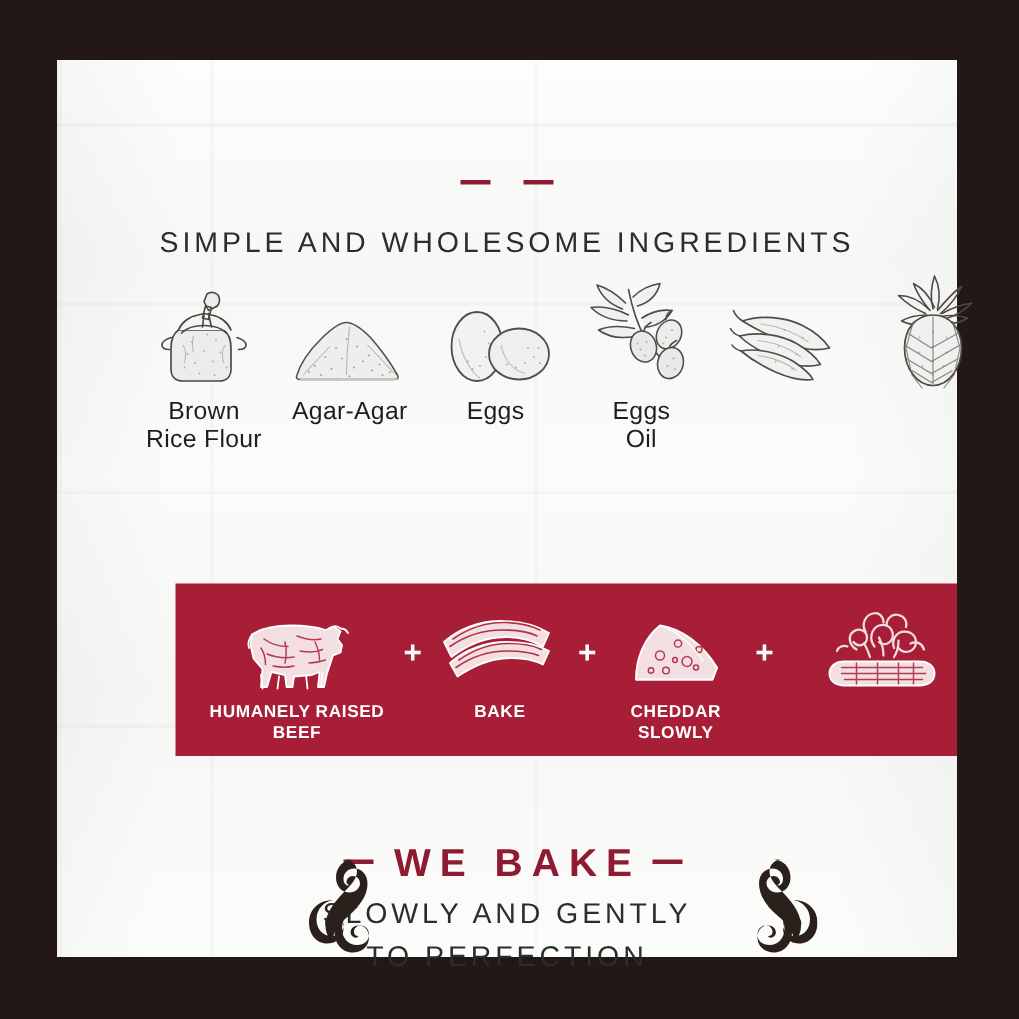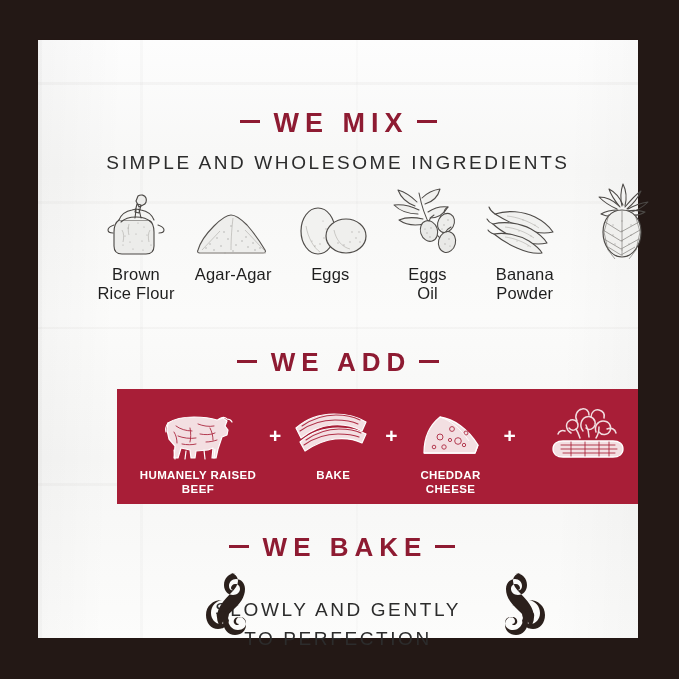--- a/index.html
+++ b/index.html
@@ -122,35 +122,35 @@
   .plus {
     color:#ffffff;
     font-size:21px;
     font-weight:700;
     line-height:1;
     margin-top:-22px;
     flex:0 0 auto;
   }
 
   
-  #we-bake-head { top:492px; font-size:26px;padding-left:8px; }
+  #we-bake-head { top:520px; font-size:26px;padding-left:8px; }
   #we-bake-sub  { top:555px; font-size:19px; line-height:29px; }
 
   .flourish { position:absolute; top:530px; }
   #flourish-left  { left:168px; }
   #flourish-right { left:459px; }
 </style>
 </head>
 <body>
 
 <div id="frame">
   <div id="paper">
 
     <div class="sec-head" id="we-mix-head">
-      <span class="dash l"></span><span>WE MIX</span><span class="dash r"></span>
+      <span class="dash l"></span><span class="dash r"></span>
     </div>
     <div class="sub" id="we-mix-sub">SIMPLE AND WHOLESOME INGREDIENTS</div>
 
     <div id="mix-row">
 
       <div class="mix-item">
         <div class="mix-art">
           <svg width="74" height="70" viewBox="0 0 74 70">
             <g fill="none" stroke="#4a4744" stroke-width="1.1" stroke-linecap="round" stroke-linejoin="round">
               <path d="M20 30c-3 2-5 6-5 12v14c0 5 3 8 8 8h24c5 0 8-3 8-8V42c0-6-2-10-5-12z" fill="#ececea"></path>
@@ -294,22 +294,20 @@
             <g fill="#747068" opacity="0.45">
               <circle cx="40" cy="22" r="0.6"></circle>
                 <circle cx="52" cy="27" r="0.6"></circle>
               <circle cx="36" cy="33" r="0.6"></circle>
                 <circle cx="48" cy="38" r="0.6"></circle>
               <circle cx="34" cy="43" r="0.6"></circle>
                 <circle cx="45" cy="48" r="0.6"></circle>
             </g>
           </svg>
         </div>
-        <div class="mix-label">Banana
-Powder</div>
       </div>
 
       <div class="mix-item">
         <div class="mix-art">
           <svg width="62" height="80" viewBox="0 0 62 80">
             <g fill="none" stroke="#4c4946" stroke-width="1.05" stroke-linecap="round" stroke-linejoin="round">
               <path d="M31 26c-2-8-1-16 1-22 3 6 4 14 2 22"></path>
               <path d="M29 27c-5-6-9-12-11-18 6 3 11 9 14 16"></path>
               <path d="M34 27c5-6 10-12 16-16-3 7-8 13-14 18"></path>
               <path d="M26 29c-7-3-13-7-18-12 7 0 14 3 20 9"></path>
@@ -333,23 +331,20 @@
                 <circle cx="31" cy="61" r="0.65"></circle>
               <circle cx="38" cy="64" r="0.65"></circle>
                 <circle cx="31" cy="70" r="0.65"></circle>
             </g>
           </svg>
         </div>
       </div>
 
     </div>
 
-    <div class="sec-head" id="we-add-head">
-      <span class="dash l"></span><span>WE ADD</span><span class="dash r"></span>
-    </div>
 
     <div id="add-banner">
 
       <div class="add-item" style="width:142px">
         <div class="add-art">
           <svg width="92" height="56" viewBox="0 0 92 56">
             <g fill="#f3dfe2" stroke="#ffffff" stroke-width="1.2" stroke-linejoin="round" stroke-linecap="round">
               <path d="M16 17c6-4 15-6 26-6 9 0 17 1 23 3l6-2 4 3-2 5 3 4-1 5-5 2-4 12-2 9h-4l1-10-5 2-12 1-1 7h-4l-1-8-9-2-3 10h-4l1-12-6-7-2-9z"></path>
             </g>
             <g fill="none" stroke="#a81e37" stroke-width="1" opacity="0.85" stroke-linecap="round">
@@ -404,21 +399,21 @@
                 <circle cx="20" cy="40" r="1.8"></circle>
               <circle cx="36" cy="33" r="1.6"></circle>
                 <circle cx="50" cy="38" r="1.7"></circle>
             </g>
             <g fill="none" stroke="#ffffff" stroke-width="1" opacity="0.9">
               <path d="M26 10c10 3 21 12 29 24"></path>
             </g>
           </svg>
         </div>
         <div class="add-label">CHEDDAR
-CHEESE</div>
+SLOWLY</div>
       </div>
 
       <div class="plus">+</div>
 
       <div class="add-item" style="width:144px">
         <div class="add-art">
           <svg width="94" height="58" viewBox="0 0 94 58">
             <g fill="none" stroke="#f1dde0" stroke-width="1.5" stroke-linecap="round" stroke-linejoin="round">
               <path d="M30 28c-5-3-6-9-2-12 4-3 9 0 9 4 0 5-6 7-9 3"></path>
               <path d="M42 26c-4-5-2-12 3-14 6-2 10 3 9 8-1 4-6 6-9 3"></path>

